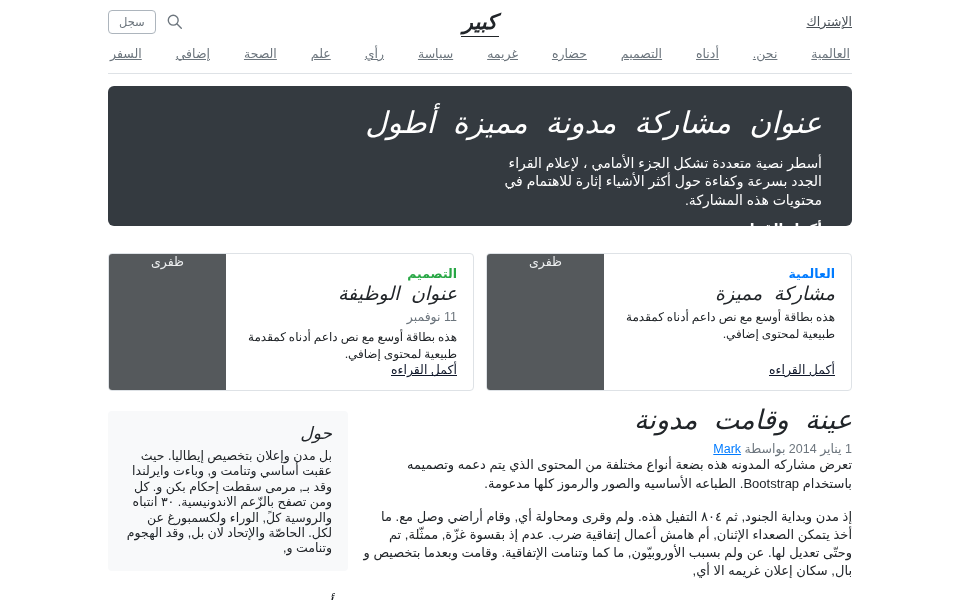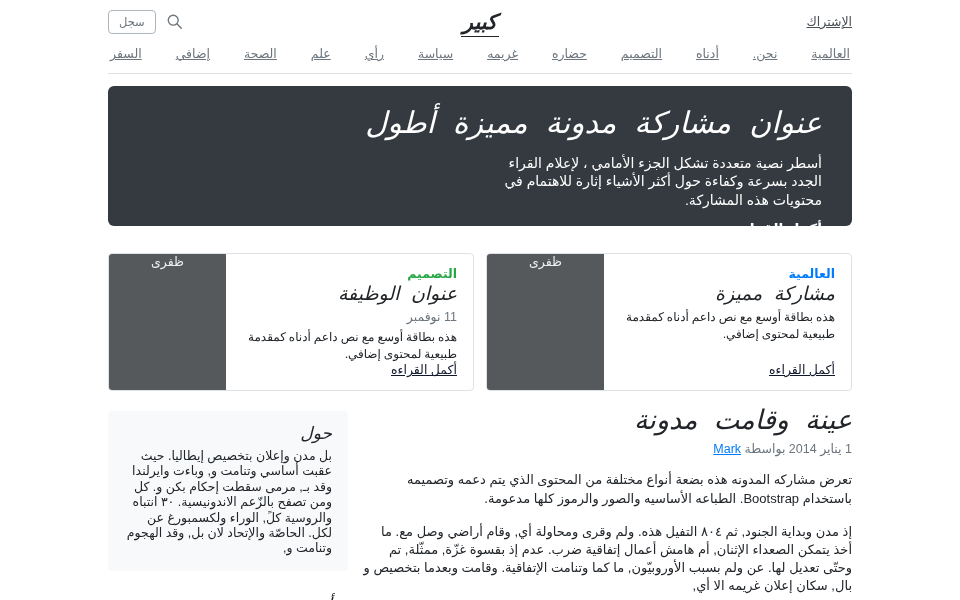--- a/index.html
+++ b/index.html
@@ -65,21 +65,21 @@
   
   .main-row { display:flex; gap:12px; margin-top:15px; align-items:flex-start; }
   .main-col { width:492px; flex:0 0 492px; }
   .sidebar { width:240px; flex:0 0 240px; }
 
   .section-title {
     font-size:21px; font-weight:400; padding:2px 0 14px; margin-bottom:13px;
     border-bottom:1px solid #dee2e6;
   }
   .post-title { font-size:27px; font-weight:400; line-height:1.2; margin-bottom:3px; }
-  .post-meta { font-size:12.5px; color:#6c757d; margin-bottom:15px; }
+  .post-meta { font-size:12.5px; color:#6c757d; }
   .post-meta a { color:#007bff; text-decoration:underline; }
   .post-p { font-size:13px; line-height:1.4; margin-bottom:15px; }
 
   
   .about-box { background:#f8f9fa; border-radius:4px; padding:12px 16px 14px; margin-top:5px; }
   .side-title { font-size:17px; font-weight:400; margin-bottom:5px; }
   .about-text { font-size:12.5px; line-height:1.23; }
   .archives { margin-top:23px; padding:0 16px; }
   .archives .side-title { margin-bottom:7px; }
 </style>

